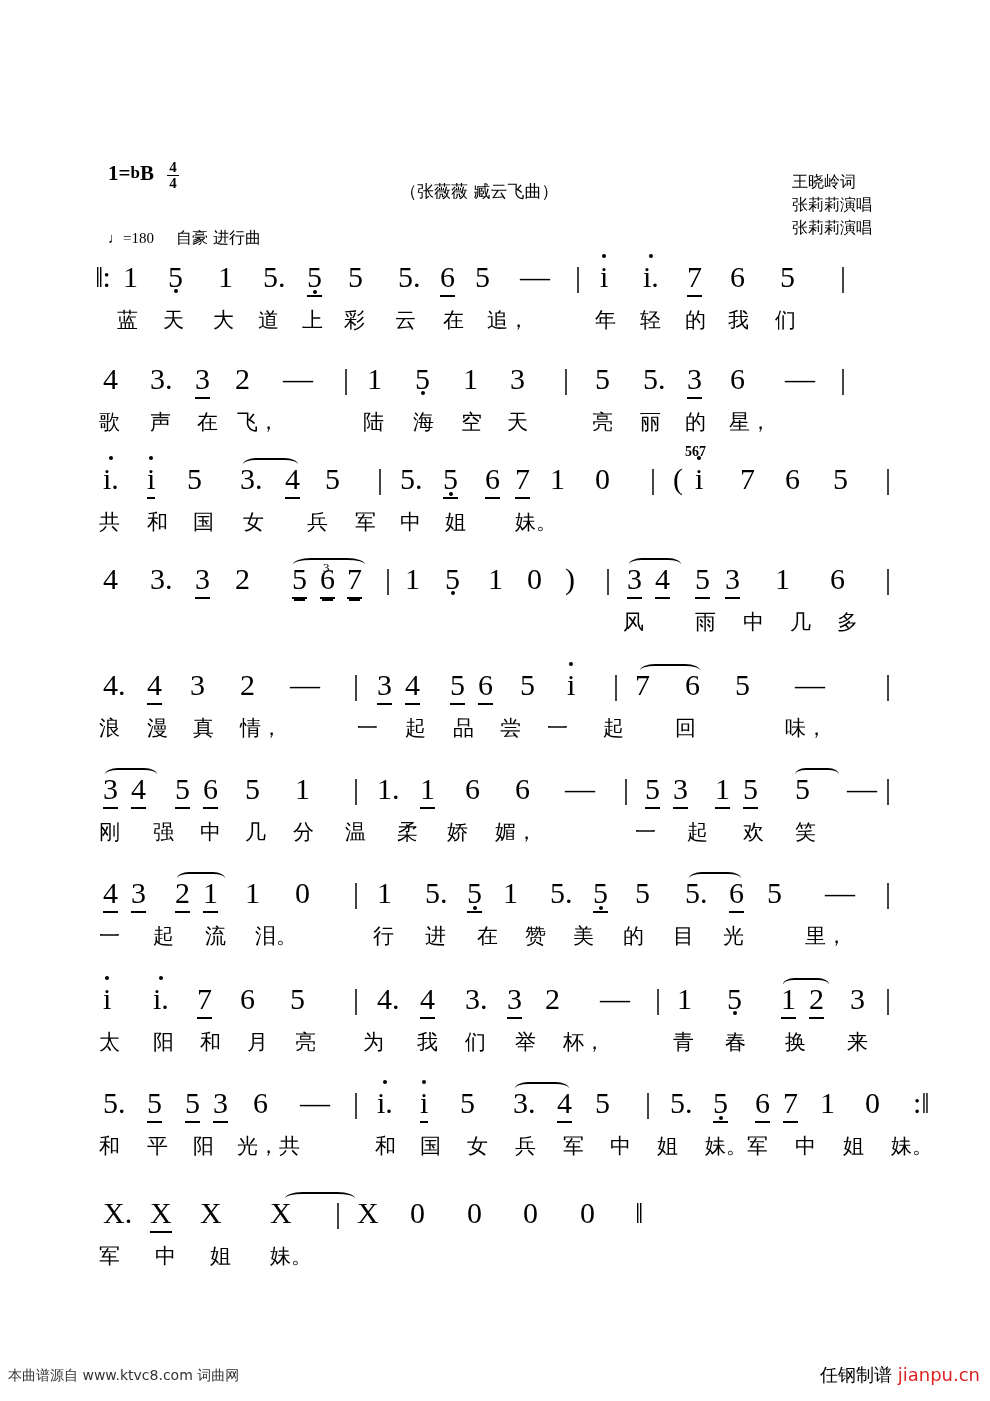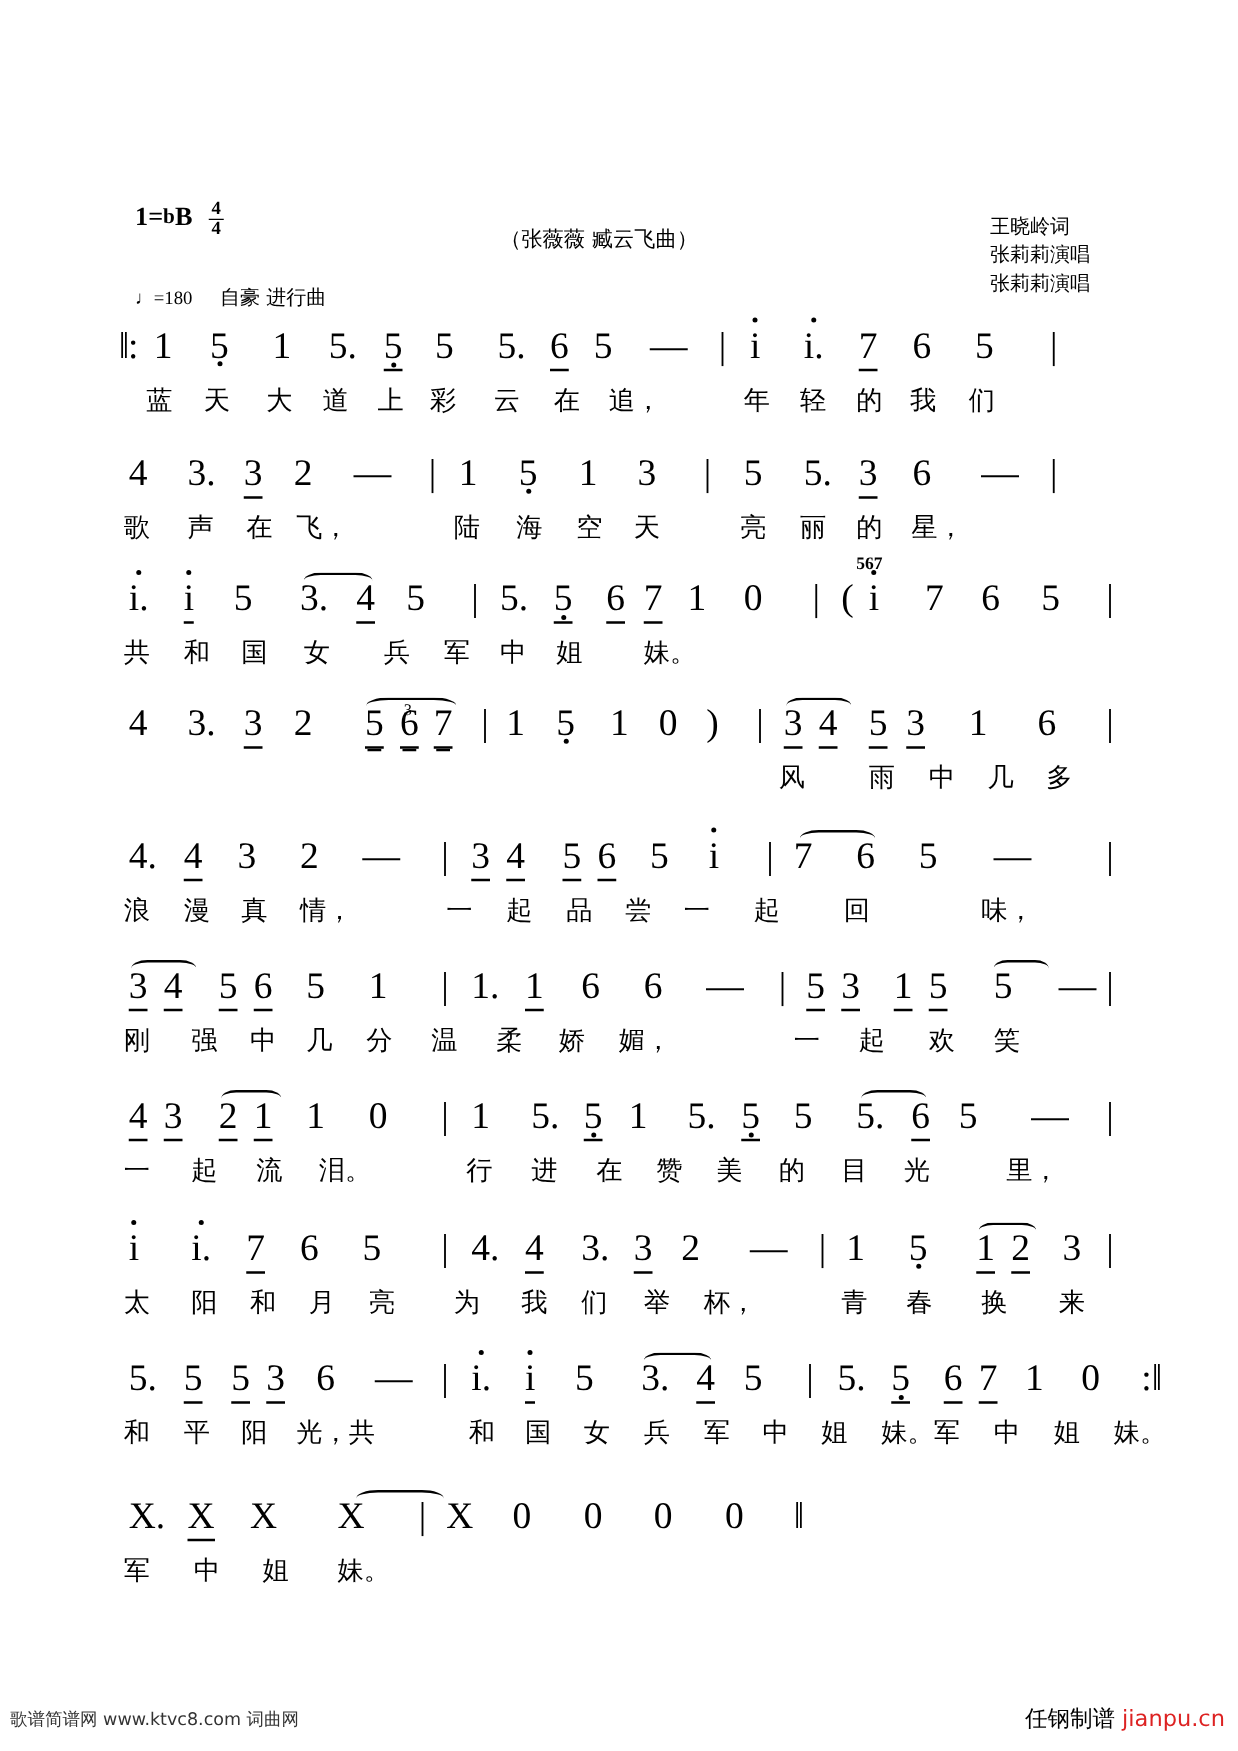--- a/index.html
+++ b/index.html
@@ -490,17 +490,17 @@
       <span class="n" style="left:540px;">‖</span>
     </div>
     <div class="lyr">
       <span class="ly" style="left:4px;">军</span>
       <span class="ly" style="left:60px;">中</span>
       <span class="ly" style="left:115px;">姐</span>
       <span class="ly" style="left:175px;">妹。</span>
     </div>
   </div>
 
-  <div class="footer-left">歌谱简谱网 www.ktvc8.com 词曲网</div>
+  <div class="footer-left">本曲谱源自 www.ktvc8.com 词曲网</div>
   <div class="footer-right">
     <span>任钢制谱 </span><span class="red">jianpu.cn</span>
   </div>
 </div>
 
 </body></html>

